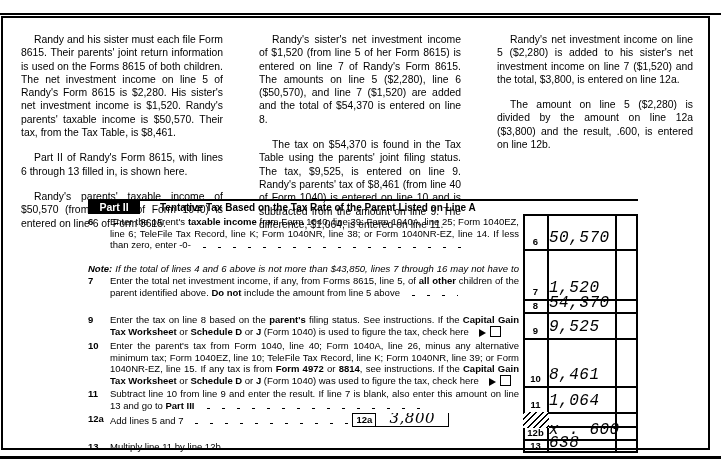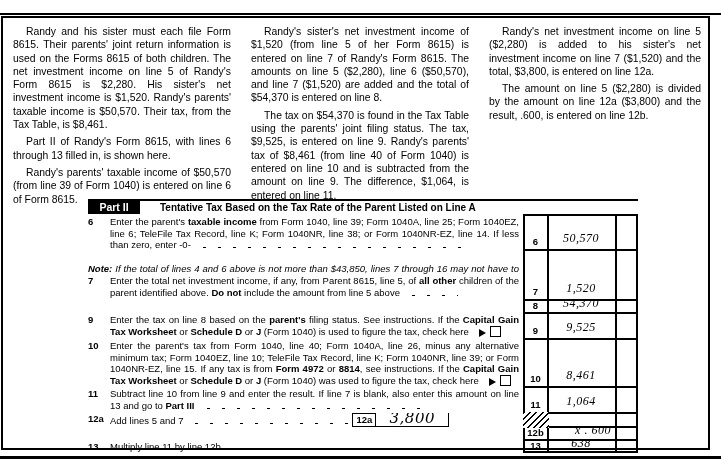--- a/index.html
+++ b/index.html
@@ -5,21 +5,21 @@
   html,body{margin:0;padding:0;width:721px;height:469px;overflow:hidden;background:#fff;}
   .page{position:relative;width:721px;height:469px;background:#ffffff;color:#000;
         font-family:"Liberation Sans", sans-serif;}
   .doc-title{position:absolute;left:2px;top:0;font-size:13px;font-weight:bold;letter-spacing:.4px;}
   .title-rule{position:absolute;left:0;top:13px;width:721px;height:2px;background:#000;}
   .outer-box{position:absolute;left:1px;top:16px;width:709px;height:434px;border:2px solid #000;box-sizing:border-box;}
   .bottom-rule{position:absolute;left:0;top:456px;width:721px;height:3px;background:#000;}
 
   
   .col{position:absolute;top:21px;font-size:10.4px;line-height:13.3px;text-align:justify;}
-  .col p{margin:4px;text-indent:13px;}
+  .col p{margin:12px;text-indent:13px;}
   .col1{left:9px;width:226px;}
   .col2{left:247px;width:226px;}
   .col3{left:485px;width:220px;}
 
   
   .ftable{position:absolute;left:88px;top:199px;width:550px;height:254px;font-size:9.5px;line-height:11.5px;}
   .ftop{position:absolute;left:0;top:0;width:550px;height:2px;background:#000;}
   .plabel{position:absolute;left:0;top:2px;width:52px;height:13px;background:#000;color:#fff;
           font-weight:bold;font-size:10.5px;text-align:center;line-height:13px;}
   .ptitle{position:absolute;left:72px;top:2px;font-weight:bold;font-size:10px;line-height:13px;}
@@ -35,22 +35,22 @@
 
   .leader{display:inline-block;height:8px;vertical-align:baseline;
           background-image:radial-gradient(circle,#000 1.2px,transparent 1.5px);
           background-size:15px 8px;background-repeat:repeat-x;background-position:6px 4px;}
   .spacer{display:inline-block;width:10px;}
   .arrow{display:inline-block;width:0;height:0;border-left:7px solid #000;
          border-top:4.5px solid transparent;border-bottom:4.5px solid transparent;vertical-align:-2px;margin-right:4px;}
   .cbox{display:inline-block;width:9px;height:9px;border:1.6px solid #000;vertical-align:-2px;}
 
   .bnum{position:absolute;left:437px;width:21px;text-align:center;font-weight:bold;font-size:9.5px;}
-  .bval{position:absolute;left:461px;width:64px;text-align:center;
-        font-family:Liberation Serif, serif;font-style:italic;font-size:12px;letter-spacing:.5px;}
+  .bval{position:absolute;left:461px;width:64px;text-align:left;
+        font-family:Liberation Mono, monospace;font-style:italic;font-size:16px;letter-spacing:.5px;}
   .bval.wide{width:88px;}
   .hatch{position:absolute;left:435px;top:213px;width:26px;height:16px;
          background:repeating-linear-gradient(135deg,#000 0,#000 1.5px,#fff 1.5px,#fff 4.5px);}
 
   .inline-box{display:inline-flex;border-bottom:1.6px solid #000;vertical-align:bottom;margin-left:4px;}
   .ibl{border:1.6px solid #000;border-bottom:none;padding:0 3px;font-weight:bold;}
   .ibv{border-right:1.6px solid #000;width:72px;text-align:center;
        font-family:"DejaVu Serif", serif;font-style:italic;font-size:15px;letter-spacing:.5px;}
 </style>
 </head>
@@ -99,21 +99,21 @@
 
     <div class="drow" style="top:17px;height:34px">
       <span class="dnum">6</span><span class="dtext"><span>Enter the parent's </span><b>taxable income</b><span> from Form 1040, line 39; Form 1040A, line 25; Form 1040EZ, line 6; TeleFile Tax Record, line K; Form 1040NR, line 38; or Form 1040NR-EZ, line 14. If less than zero, enter -0-</span><span class="leader" style="width:275px"></span></span>
     </div>
 
     <div class="drow noterow" style="top:52px;height:23px">
       <span class="dnum"></span><span class="dtext"><b>Note:</b><span> If the total of lines 4 and 6 above is not more than $43,850, lines 7 through 16 may not have to be completed. For details, see the instructions for line 6.</span></span>
     </div>
 
     <div class="drow" style="top:76px;height:24px">
-      <span class="dnum">7</span><span class="dtext"><span>Enter the total net investment income, if any, from Parent 8615, line 5, of </span><b>all other</b><span> children of the parent identified above. </span><b>Do not</b><span> include the amount from line 5 above</span><span class="leader" style="width:58px"></span></span>
+      <span class="dnum">7</span><span class="dtext"><span>Enter the total net investment income, if any, from Forms 8615, line 5, of </span><b>all other</b><span> children of the parent identified above. </span><b>Do not</b><span> include the amount from line 5 above</span><span class="leader" style="width:58px"></span></span>
     </div>
 
 
     <div class="drow" style="top:115px;height:24px">
       <span class="dnum">9</span><span class="dtext"><span>Enter the tax on line 8 based on the </span><b>parent's</b><span> filing status. See instructions. If the </span><b>Capital Gain Tax Worksheet</b><span> or </span><b>Schedule D</b><span> or </span><b>J</b><span> (Form 1040) is used to figure the tax, check here</span><span class="spacer"></span><span class="arrow"></span><span class="cbox"></span></span>
     </div>
 
     <div class="drow" style="top:141px;height:46px">
       <span class="dnum">10</span><span class="dtext"><span>Enter the parent's tax from Form 1040, line 40; Form 1040A, line 26, minus any alternative minimum tax; Form 1040EZ, line 10; TeleFile Tax Record, line K; Form 1040NR, line 39; or Form 1040NR-EZ, line 15. If any tax is from </span><b>Form 4972</b><span> or </span><b>8814</b><span>, see instructions. If the </span><b>Capital Gain Tax Worksheet</b><span> or </span><b>Schedule D</b><span> or </span><b>J</b><span> (Form 1040) was used to figure the tax, check here</span><span class="spacer"></span><span class="arrow"></span><span class="cbox"></span></span>
     </div>

